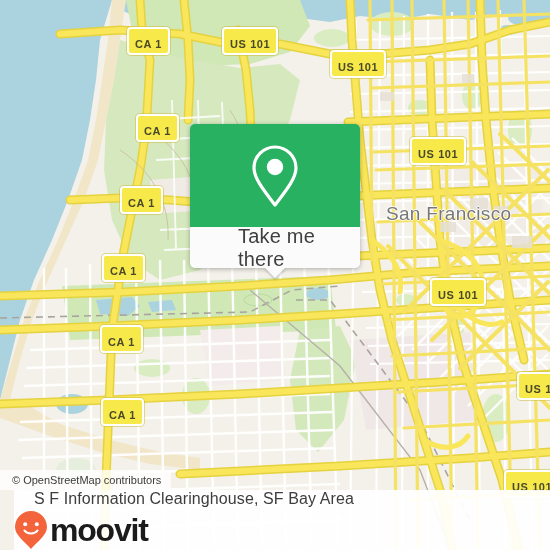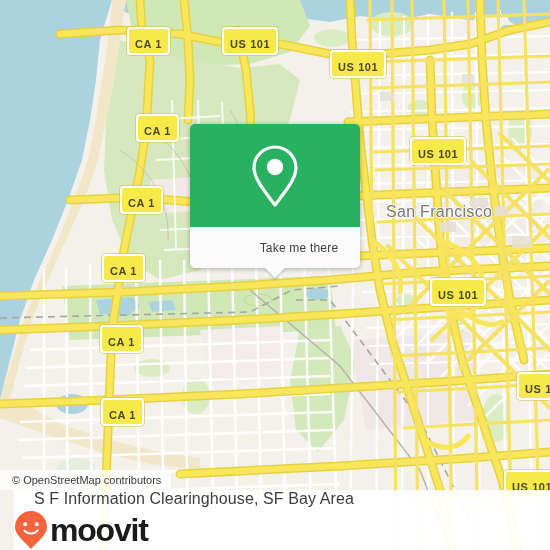--- a/index.html
+++ b/index.html
@@ -31,21 +31,21 @@
     width: 550px;
     height: 550px;
     overflow: hidden;
   }
   #map svg { display: block; }
 
   
   .city-label {
     position: absolute;
     font-family: "Liberation Sans", sans-serif;
-    font-size: 16px;
+    font-size: 19px;
     color: #777777;
     letter-spacing: 0.3px;
     white-space: nowrap;
     text-shadow:
        1px  0   0 rgba(255,255,255,.85),
       -1px  0   0 rgba(255,255,255,.85),
        0    1px 0 rgba(255,255,255,.85),
        0   -1px 0 rgba(255,255,255,.85);
   }
 
@@ -88,21 +88,21 @@
     background: #fbfbfb;
     height: 41px;
     border-radius: 0 0 5px 5px;
     display: flex;
     align-items: center;
     justify-content: center;
     position: relative;
   }
   #poi-card .card-label {
     font-family: "Liberation Sans", sans-serif;
-    font-size: 12px;
+    font-size: 20px;
     color: #3f3f3f;
     letter-spacing: 0.2px;
     margin-left: 48px;
   }
   #poi-card .tail {
     position: absolute;
     left: 50%;
     bottom: -10px;
     margin-left: -11px;
     width: 0;

